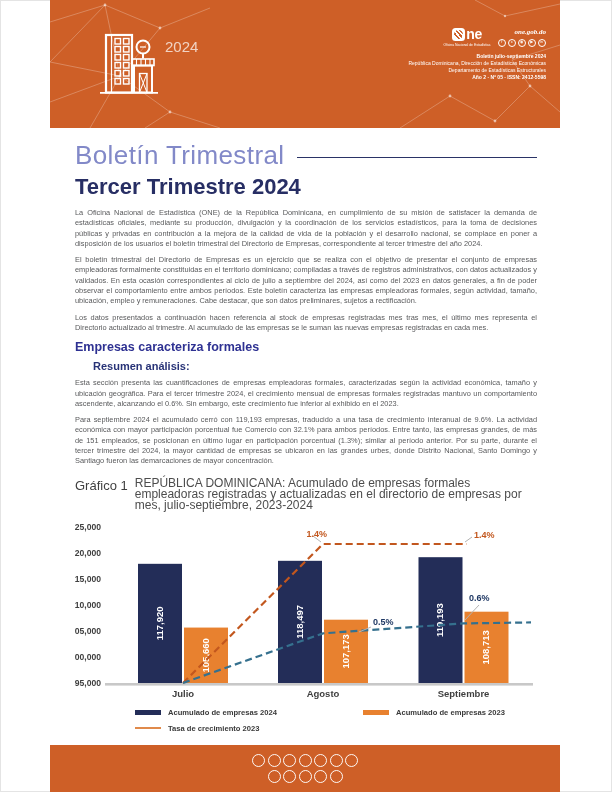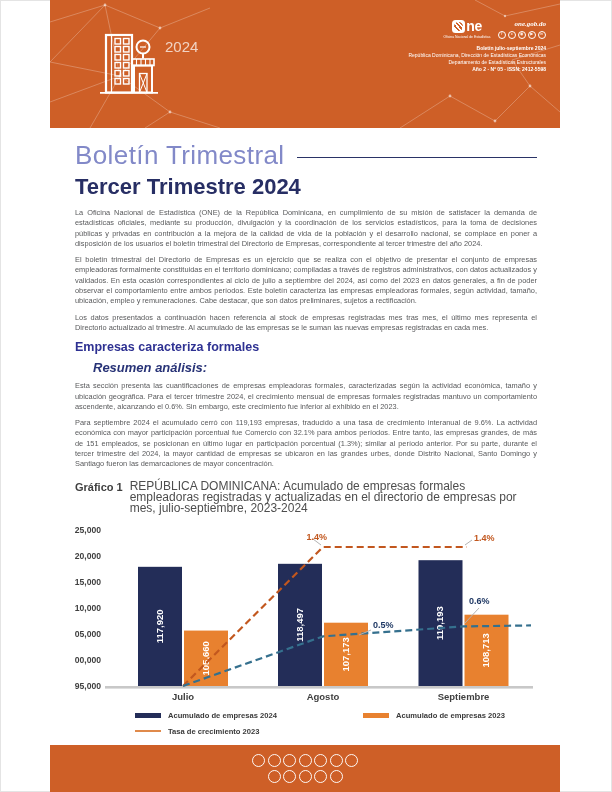--- a/index.html
+++ b/index.html
@@ -6,21 +6,21 @@
   .page{position:relative;width:612px;height:792px;background:#fff;overflow:hidden;
         font-family:"Liberation Sans","DejaVu Sans",sans-serif;box-shadow:inset 0 0 0 1px #e4e4e4;}
 
   
   .hdr{position:absolute;left:50px;top:0;width:510px;height:128px;background:#CE5F27;}
   .net{position:absolute;inset:0;width:100%;height:100%;}
   .bldg{position:absolute;left:50px;top:33px;width:58px;height:63px;}
   .hdr-title{position:absolute;left:115px;top:38px;}
   .t1{color:#fff;font-weight:800;font-size:27px;line-height:29px;letter-spacing:.4px;}
   .t-year{text-align:right;color:rgba(255,255,255,.72);font-size:15px;font-weight:400;margin-top:0;}
-  .hdr-right{position:absolute;top:20px;right:14px;text-align:right;}
+  .hdr-right{position:absolute;top:28px;right:14px;text-align:right;}
   .logo-row{display:flex;justify-content:flex-end;align-items:flex-start;gap:7px;}
   .one-logo{display:flex;flex-direction:column;align-items:center;}
   .one-badge{display:flex;align-items:center;gap:1px;}
   .one-o{width:13px;height:13px;background:#fff;border-radius:3.5px;display:flex;align-items:center;justify-content:center;}
   .one-o-in{width:9px;height:9px;border-radius:50%;
             background:repeating-linear-gradient(50deg,#CE5F27 0 1.6px,#fff 1.6px 3.2px);}
   .one-ne{color:#fff;font-weight:800;font-size:14px;letter-spacing:-.5px;line-height:13px;}
   .one-tag{color:#fff;font-size:3.4px;margin-top:1.5px;white-space:nowrap;}
   .site{color:#fff;font-style:italic;font-size:7px;font-weight:700;font-family:"Liberation Serif","DejaVu Serif",serif;}
   .social{display:flex;gap:1.5px;justify-content:flex-end;margin-top:2.5px;}
@@ -30,23 +30,23 @@
   .meta .bold{font-weight:700;}
 
   
   .content{position:absolute;left:75px;top:140px;width:462px;}
   .kicker-row{display:flex;align-items:center;gap:12px;}
   .kicker{font-size:26px;font-weight:300;color:#8289C8;letter-spacing:.4px;white-space:nowrap;}
   .kicker-line{flex:1;border-top:1.6px solid #2A3366;margin-top:4px;}
   .title{font-size:22px;font-weight:700;color:#272E64;margin:3px 0 8px 0;}
   p.body{font-size:7.4px;line-height:10.3px;color:#58595B;text-align:justify;margin:0 0 6px 0;}
   .sec{font-size:12.5px;font-weight:700;color:#2E3192;margin:7px 0 6px 0;}
-  .sub{font-size:13px;font-weight:700;font-style:italic;color:#283377;margin:0 0 6px 18px;}
+  .sub{font-size:11px;font-weight:700;color:#283377;margin:0 0 6px 18px;}
   .chart-title-row{display:flex;gap:7px;margin-top:11px;align-items:flex-start;}
-  .g-label{font-size:11px;font-weight:700;color:#3F3F3F;white-space:nowrap;}
+  .g-label{font-size:13px;font-weight:400;color:#3F3F3F;white-space:nowrap;}
   .g-title{font-size:12px;color:#4D4D4D;line-height:11px;max-width:400px;}
   .chart-box{margin-top:5px;}
   .legend{display:grid;grid-template-columns:228px 200px;row-gap:7px;margin:2px 0 0 60px;}
   .lg-item{display:flex;align-items:center;gap:7px;}
   .lg-swatch{width:26px;flex:0 0 26px;}
   .lg-label{font-size:7.6px;font-weight:700;color:#3A3A3A;}
 
   
   .ftr{position:absolute;left:50px;bottom:0;width:510px;height:47px;background:#CE5F27;
        display:flex;flex-direction:column;align-items:center;justify-content:center;gap:2.5px;}

